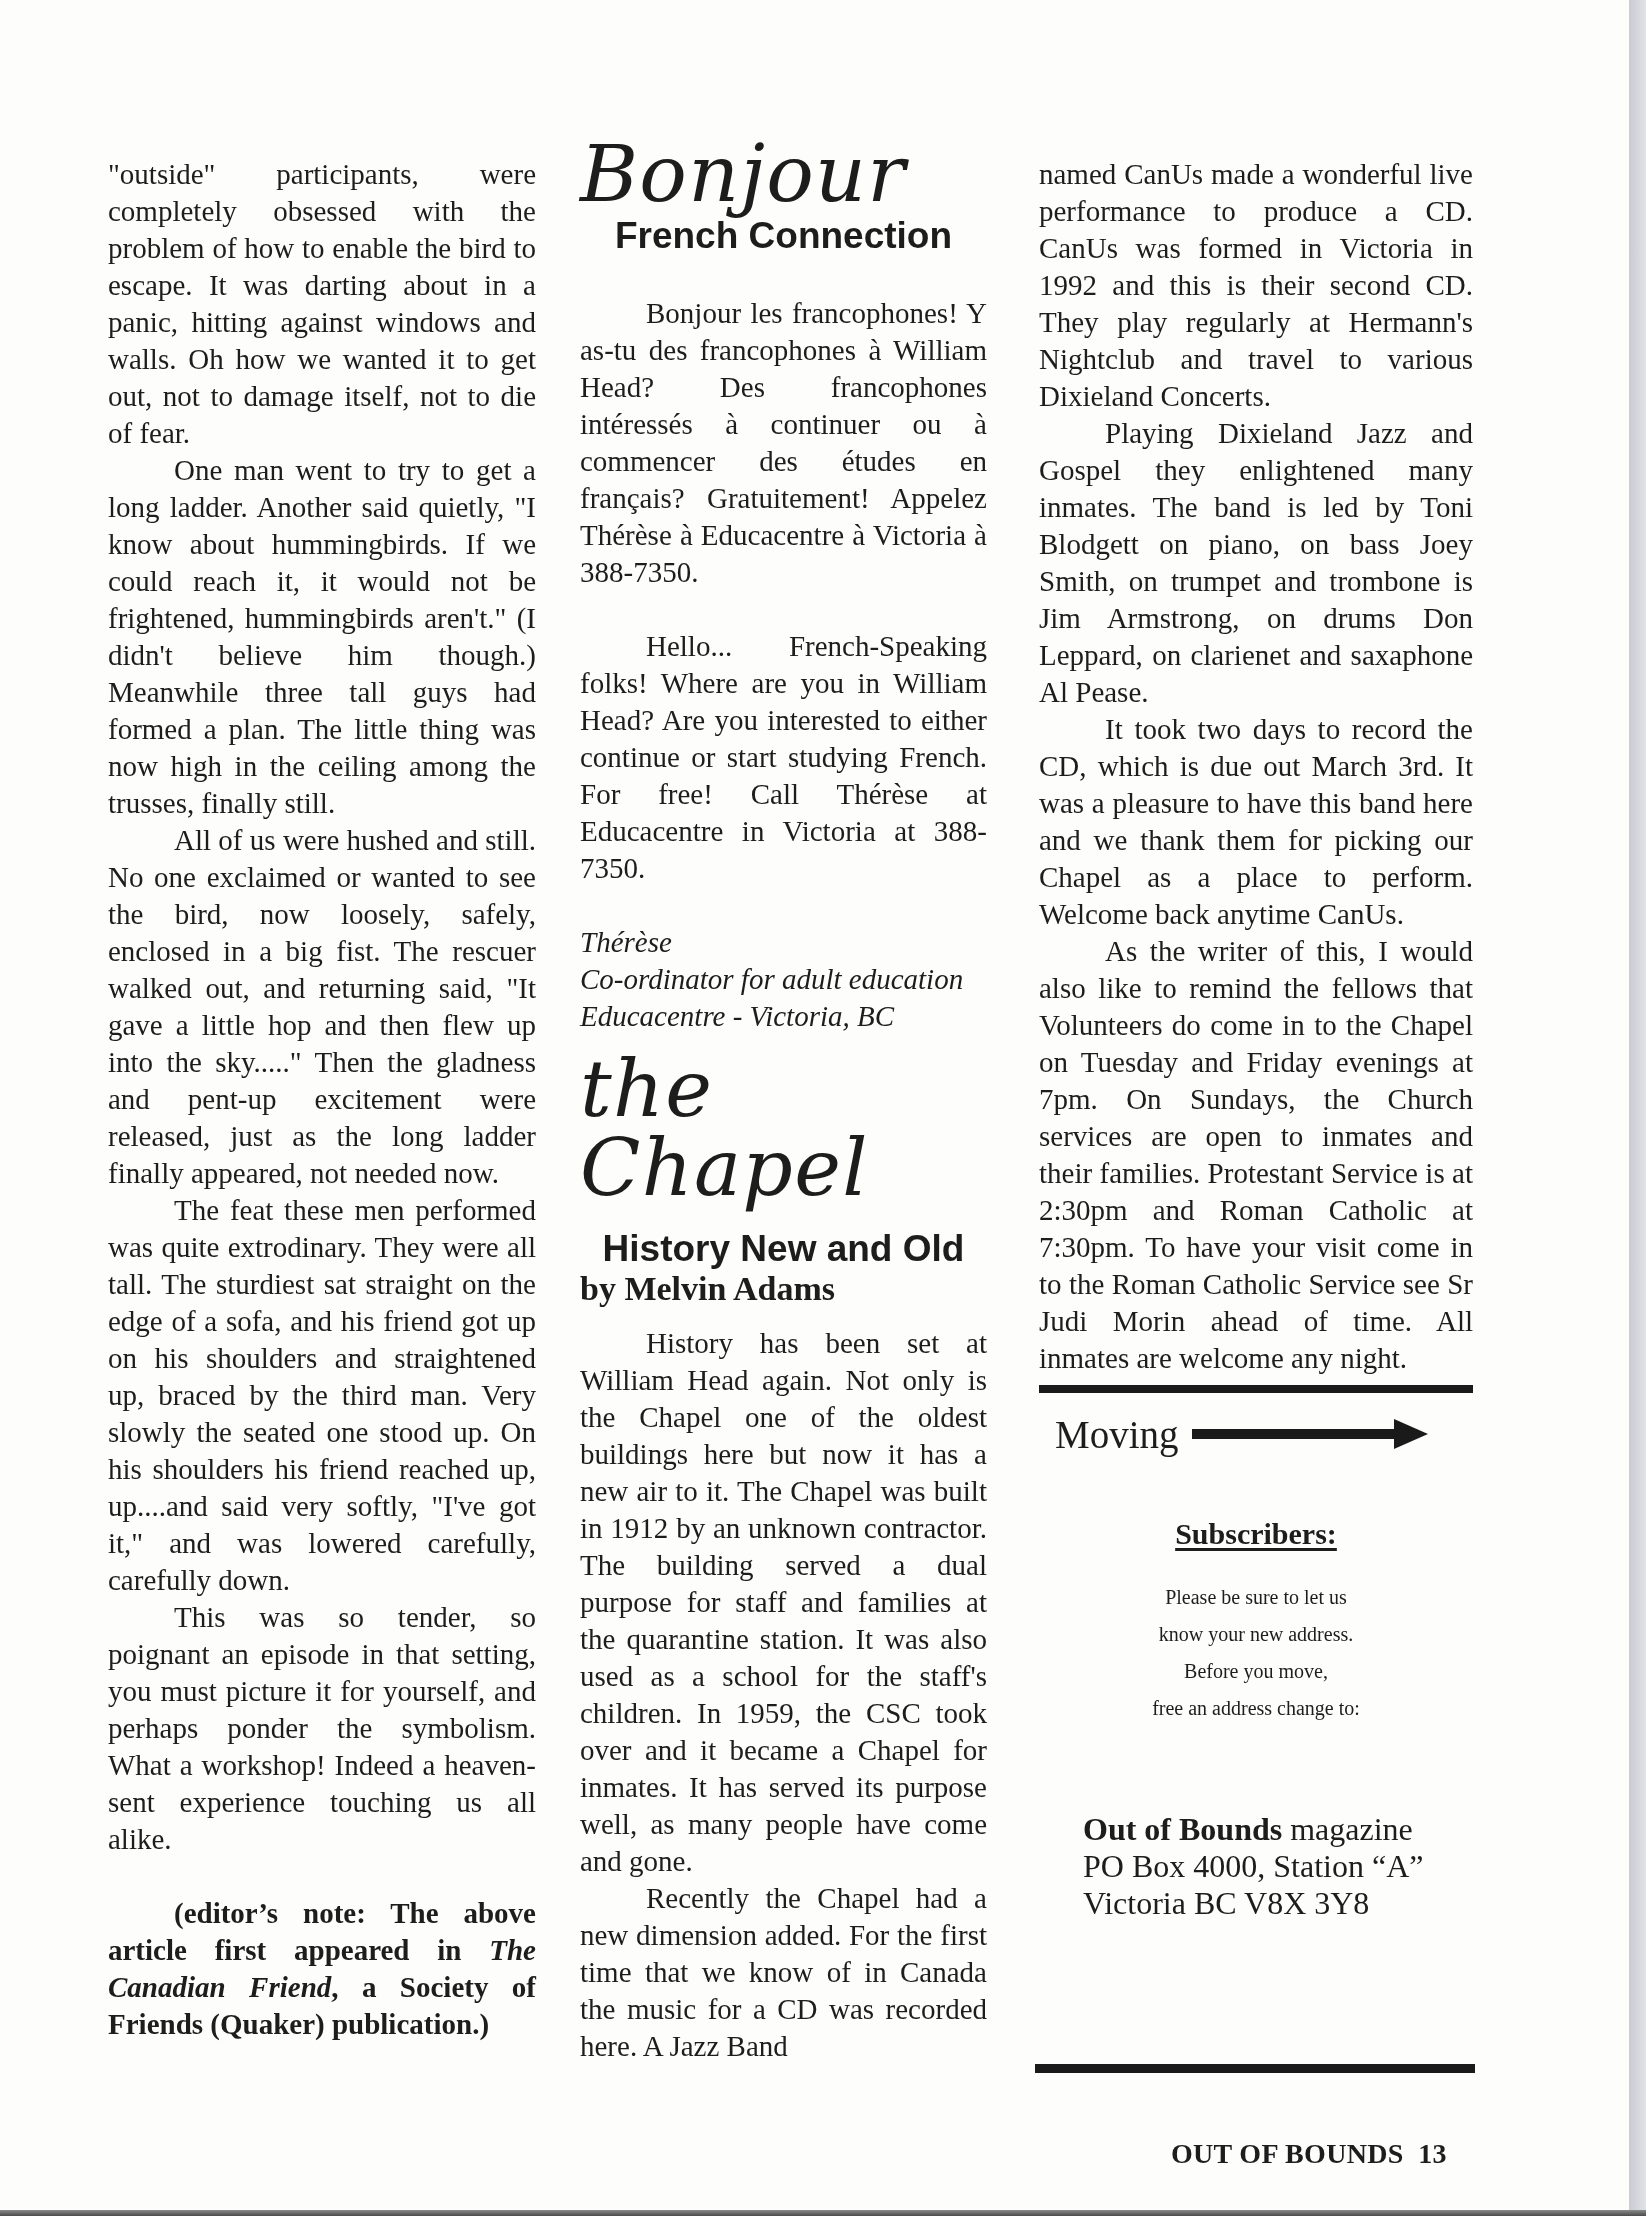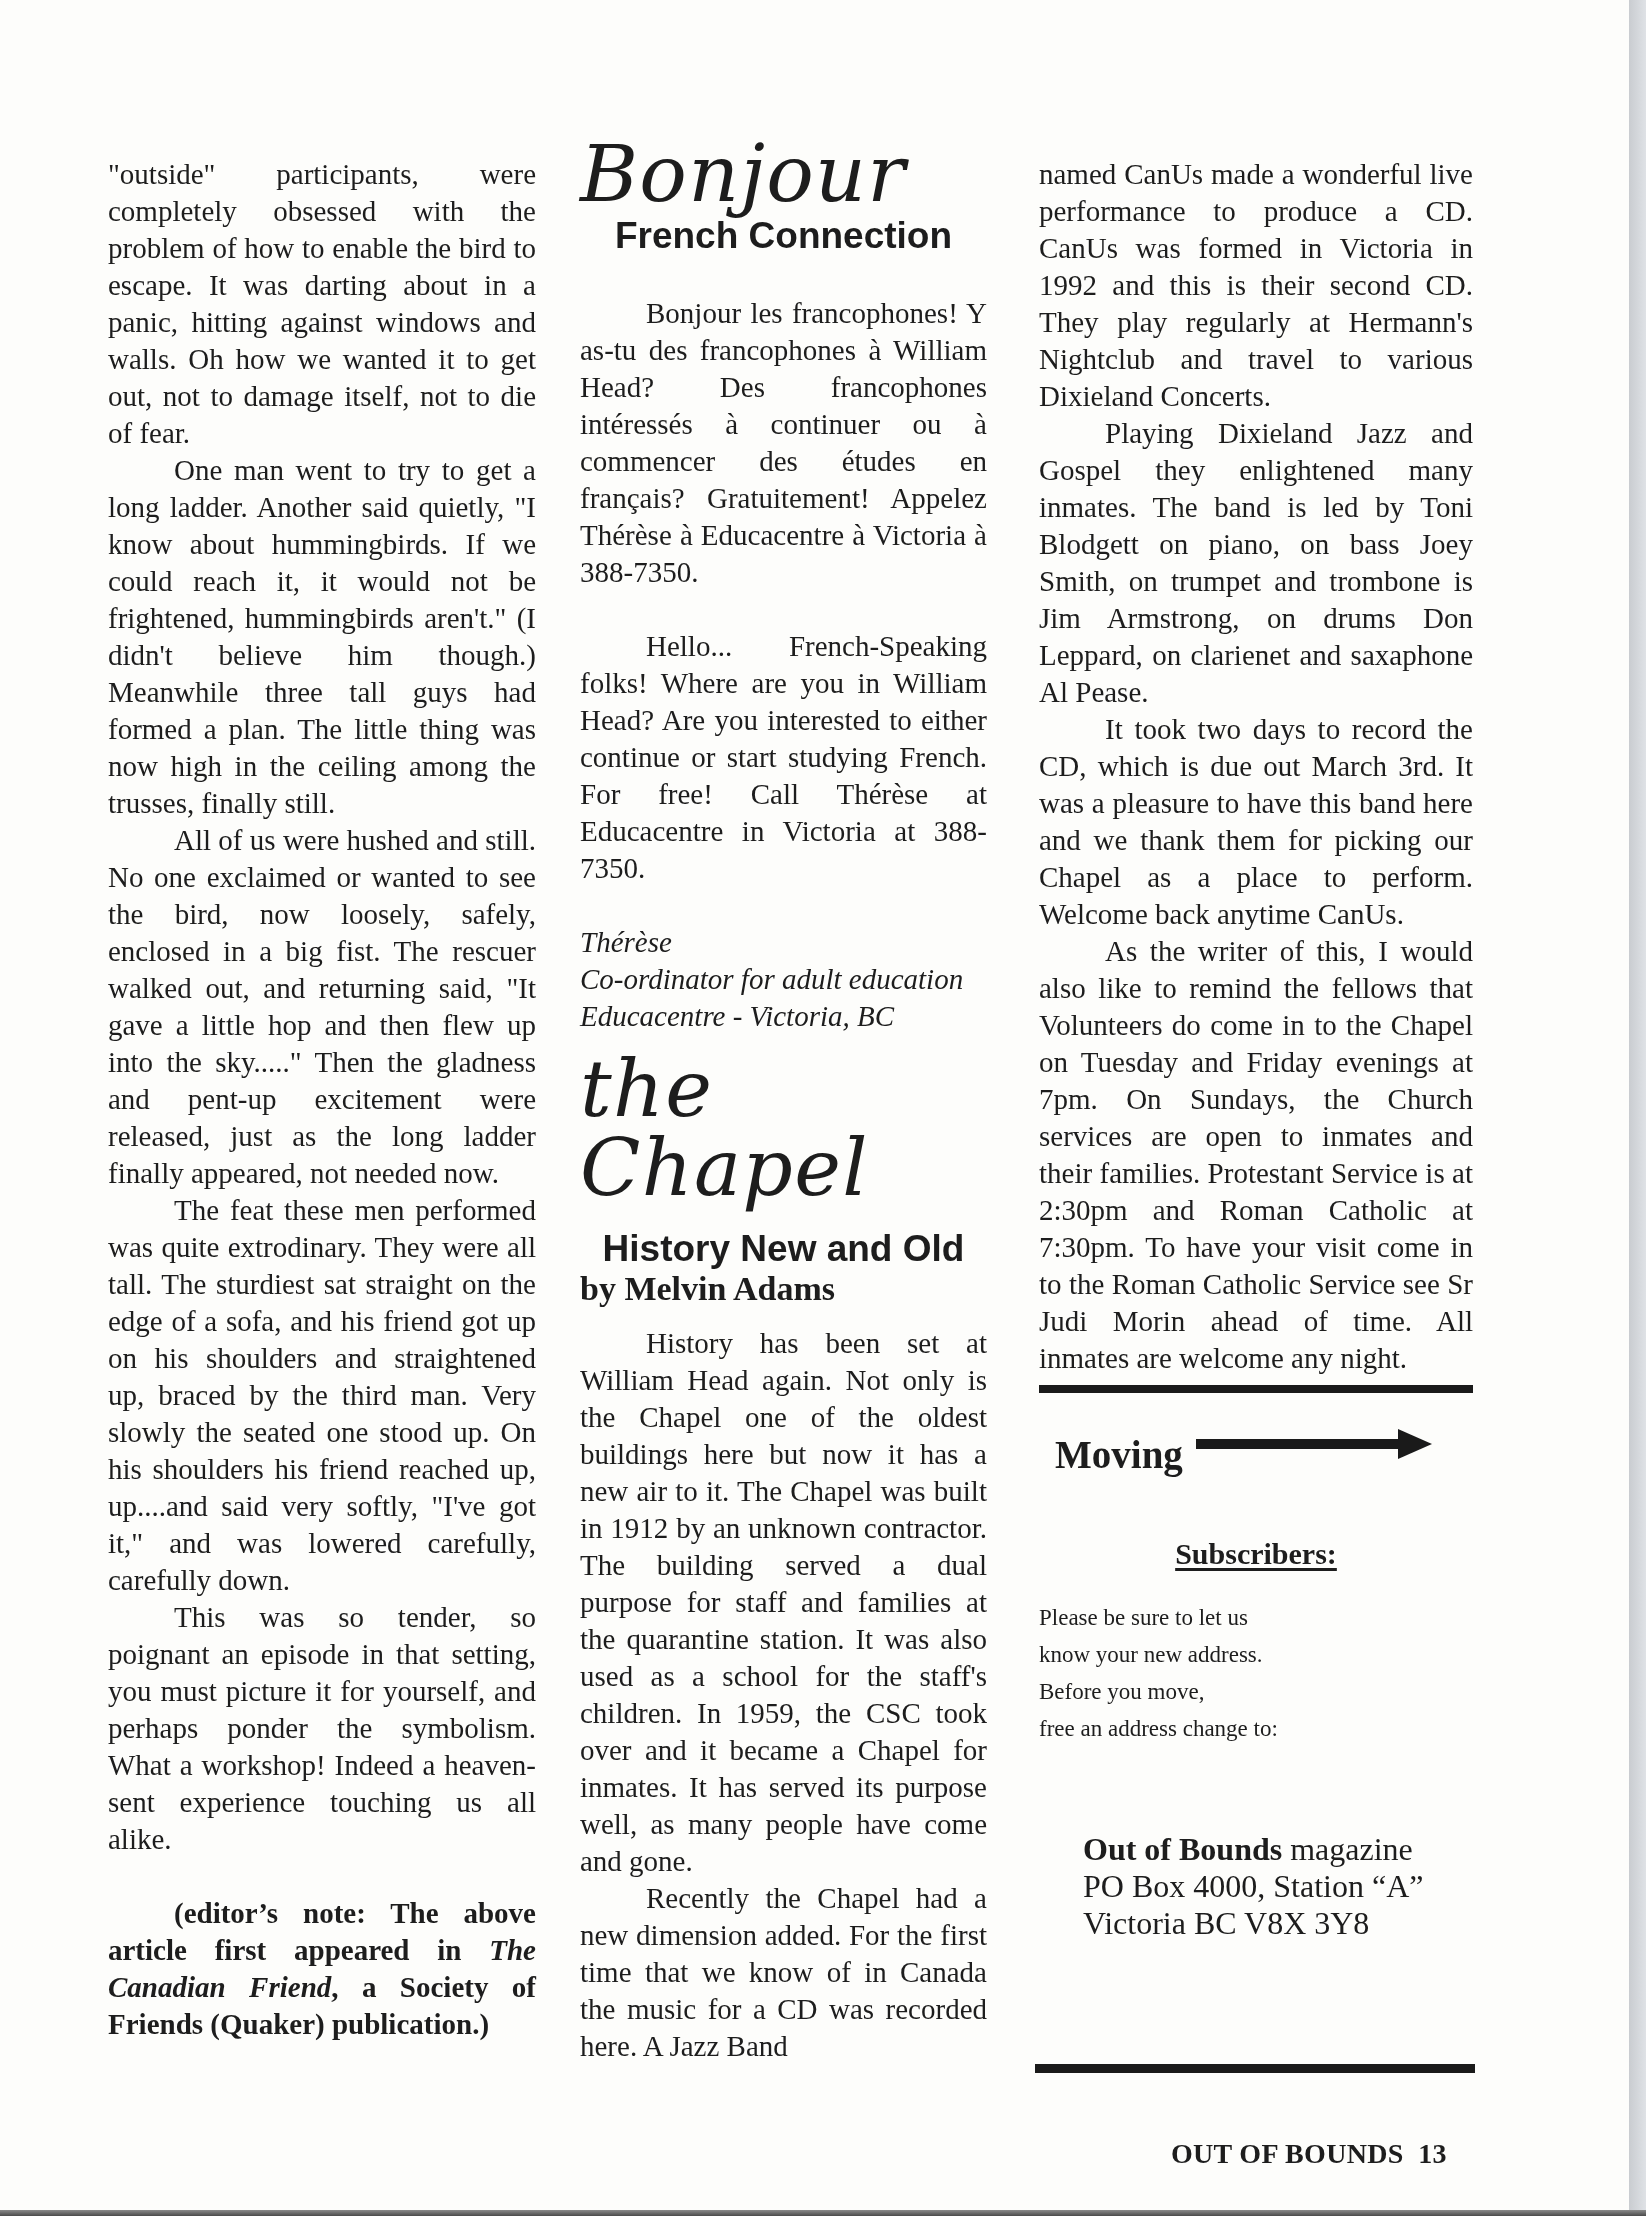--- a/index.html
+++ b/index.html
@@ -39,33 +39,33 @@
   }
   .byline { font-weight: bold; font-size: 34px; line-height: 35px; text-align: left; }
   .gap-s { height: 19px; }
   .gap-m { height: 37px; }
   .left-text { text-align: left; font-style: italic; }
   .note { font-weight: bold; }
   .note i { font-style: italic; }
 
   .rule { background: #1a1a1a; height: 8px; }
   .moving-row { display: flex; align-items: center; margin: 17.5px 0 0 16px; }
-  .moving-label { font-weight: bold; font-size: 39px; line-height: 47px; margin-right: 13.5px; margin-top: 20px; }
+  .moving-label { font-weight: normal; font-size: 39px; line-height: 47px; margin-right: 13.5px; }
   .arrow { display: flex; align-items: center; }
   .arrow-shaft { width: 202px; height: 9.4px; background: #1a1a1a; }
   .arrow-head {
     width: 0; height: 0;
     border-top: 15px solid transparent; border-bottom: 15px solid transparent;
     border-left: 34px solid #1a1a1a;
   }
   .subscribers-head {
     text-align: center; font-weight: bold; font-size: 30px;
     text-decoration: underline; text-underline-offset: 4px; margin-top: 57px;
   }
-  .centered { text-align: left; font-size: 23px; line-height: 37px; }
+  .centered { text-align: center; font-size: 20px; line-height: 37px; }
   .address { font-size: 32px; line-height: 37px; text-align: left; padding-left: 44px; margin-top: 17px; }
   .address b { font-weight: bold; }
   .footer {
     position: absolute; left: 1171px; top: 2102px; font-weight: bold;
     font-size: 28px; letter-spacing: 0.3px; margin-top: 36px;
   }
 </style>
 </head>
 <body>
 

